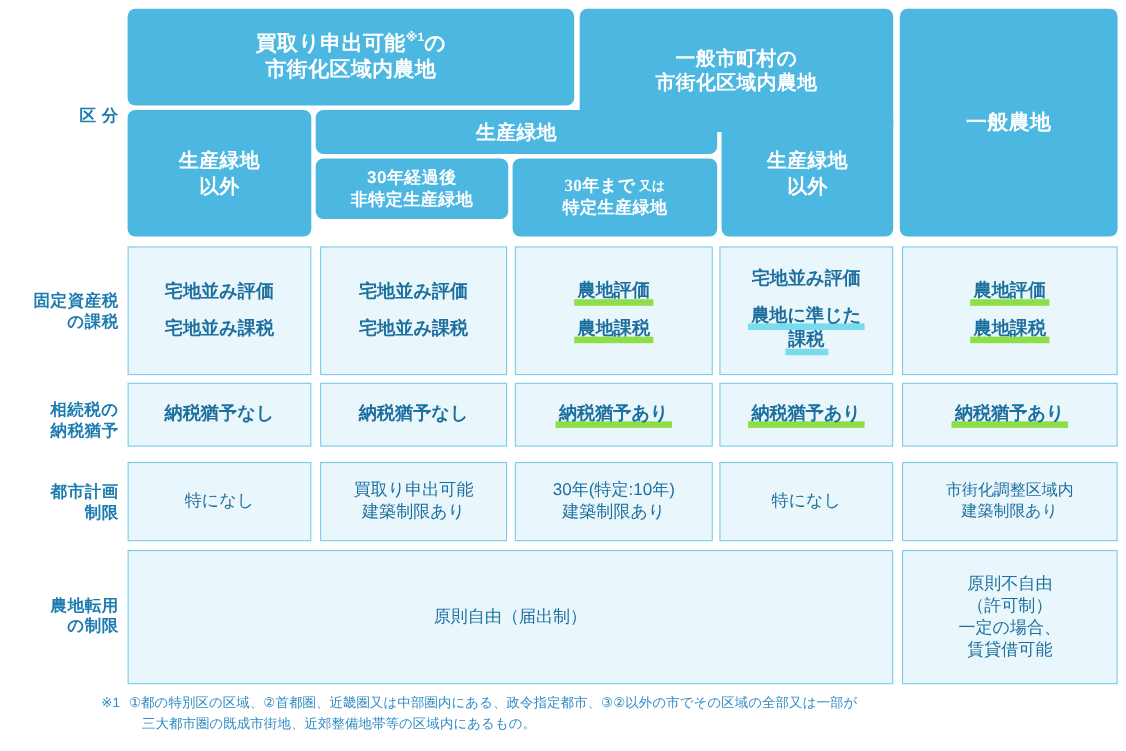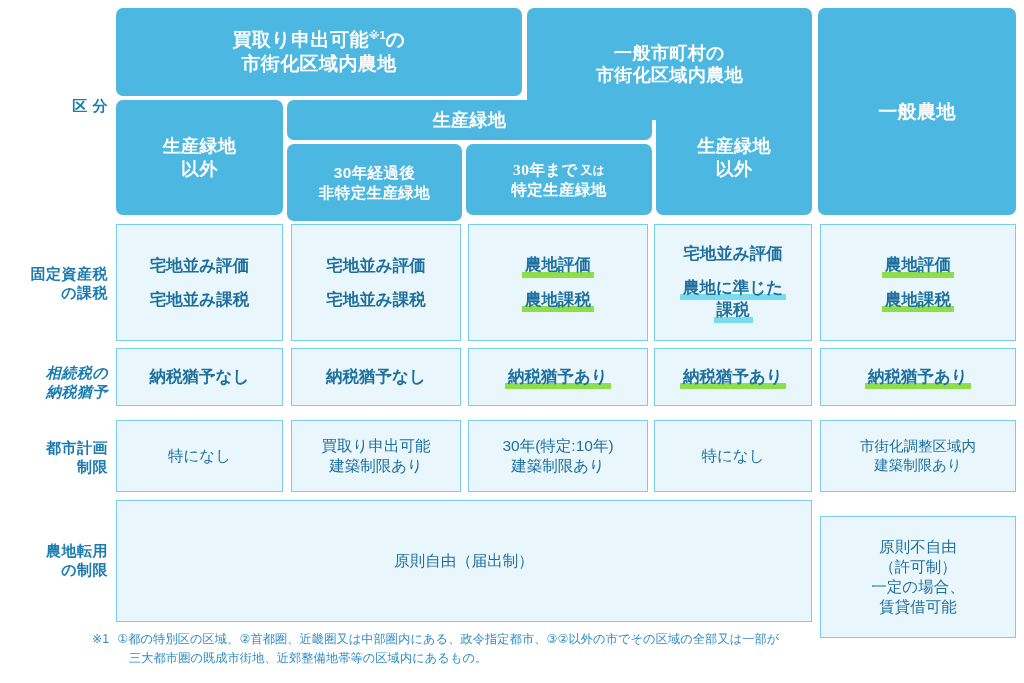--- a/index.html
+++ b/index.html
@@ -116,21 +116,21 @@
 
   <div class="rowlabel" style="top:96px;">
     <div>区 分</div>
   </div>
 
   <div class="rowlabel" style="top:264px;">
     <div>固定資産税</div>
     <div>の課税</div>
   </div>
 
-  <div class="rowlabel" style="top:363px;font-style:italic;">
+  <div class="rowlabel" style="top:363px;">
     <div>相続税の</div>
     <div>納税猶予</div>
   </div>
 
   <div class="rowlabel" style="top:438px;">
     <div>都市計画</div>
     <div>制限</div>
   </div>
 
   <div class="rowlabel" style="top:541px;">
@@ -160,21 +160,21 @@
     <span>生産緑地</span>
   </div>
 
   <div class="hcell mid" style="left:116px; top:100px; width:167px; height:115px;">
     <div>
       <div>生産緑地</div>
       <div>以外</div>
     </div>
   </div>
 
-  <div class="hcell sub" style="left:287px; top:144px; width:175px; height:77px;">
+  <div class="hcell sub" style="left:287px; top:144px; width:175px; height:55px;">
     <div>
       <div>30年経過後</div>
       <div>非特定生産緑地</div>
     </div>
   </div>
 
   <div class="hcell sub" style="left:466px; top:144px; width:186px; height:71px;font-family:Liberation Serif, serif;">
     <div>
       <div><span>30年まで</span><span class="smalltag">又は</span></div>
       <div>特定生産緑地</div>
@@ -250,21 +250,21 @@
     <span class="ln">特になし</span>
   </div>
   <div class="dcell norm small" style="left:820px; top:420px; width:196px; height:72px;">
     <span class="ln">市街化調整区域内</span>
     <span class="ln">建築制限あり</span>
   </div>
 
   <div class="dcell norm" style="left:116px; top:500px; width:696px; height:122px;">
     <span class="ln">原則自由（届出制）</span>
   </div>
-  <div class="dcell norm" style="left:820px; top:500px; width:196px; height:122px;margin-top:16px;">
+  <div class="dcell norm" style="left:820px; top:500px; width:196px; height:122px;">
     <span class="ln">原則不自由</span>
     <span class="ln">（許可制）</span>
     <span class="ln">一定の場合、</span>
     <span class="ln">賃貸借可能</span>
   </div>
 
   <div class="footnote" style="left:92px; top:630px;">
     <div>
       <span class="mark">※1</span><span>①都の特別区の区域、②首都圏、近畿圏又は中部圏内にある、政令指定都市、③②以外の市でその区域の全部又は一部が</span>
     </div>

